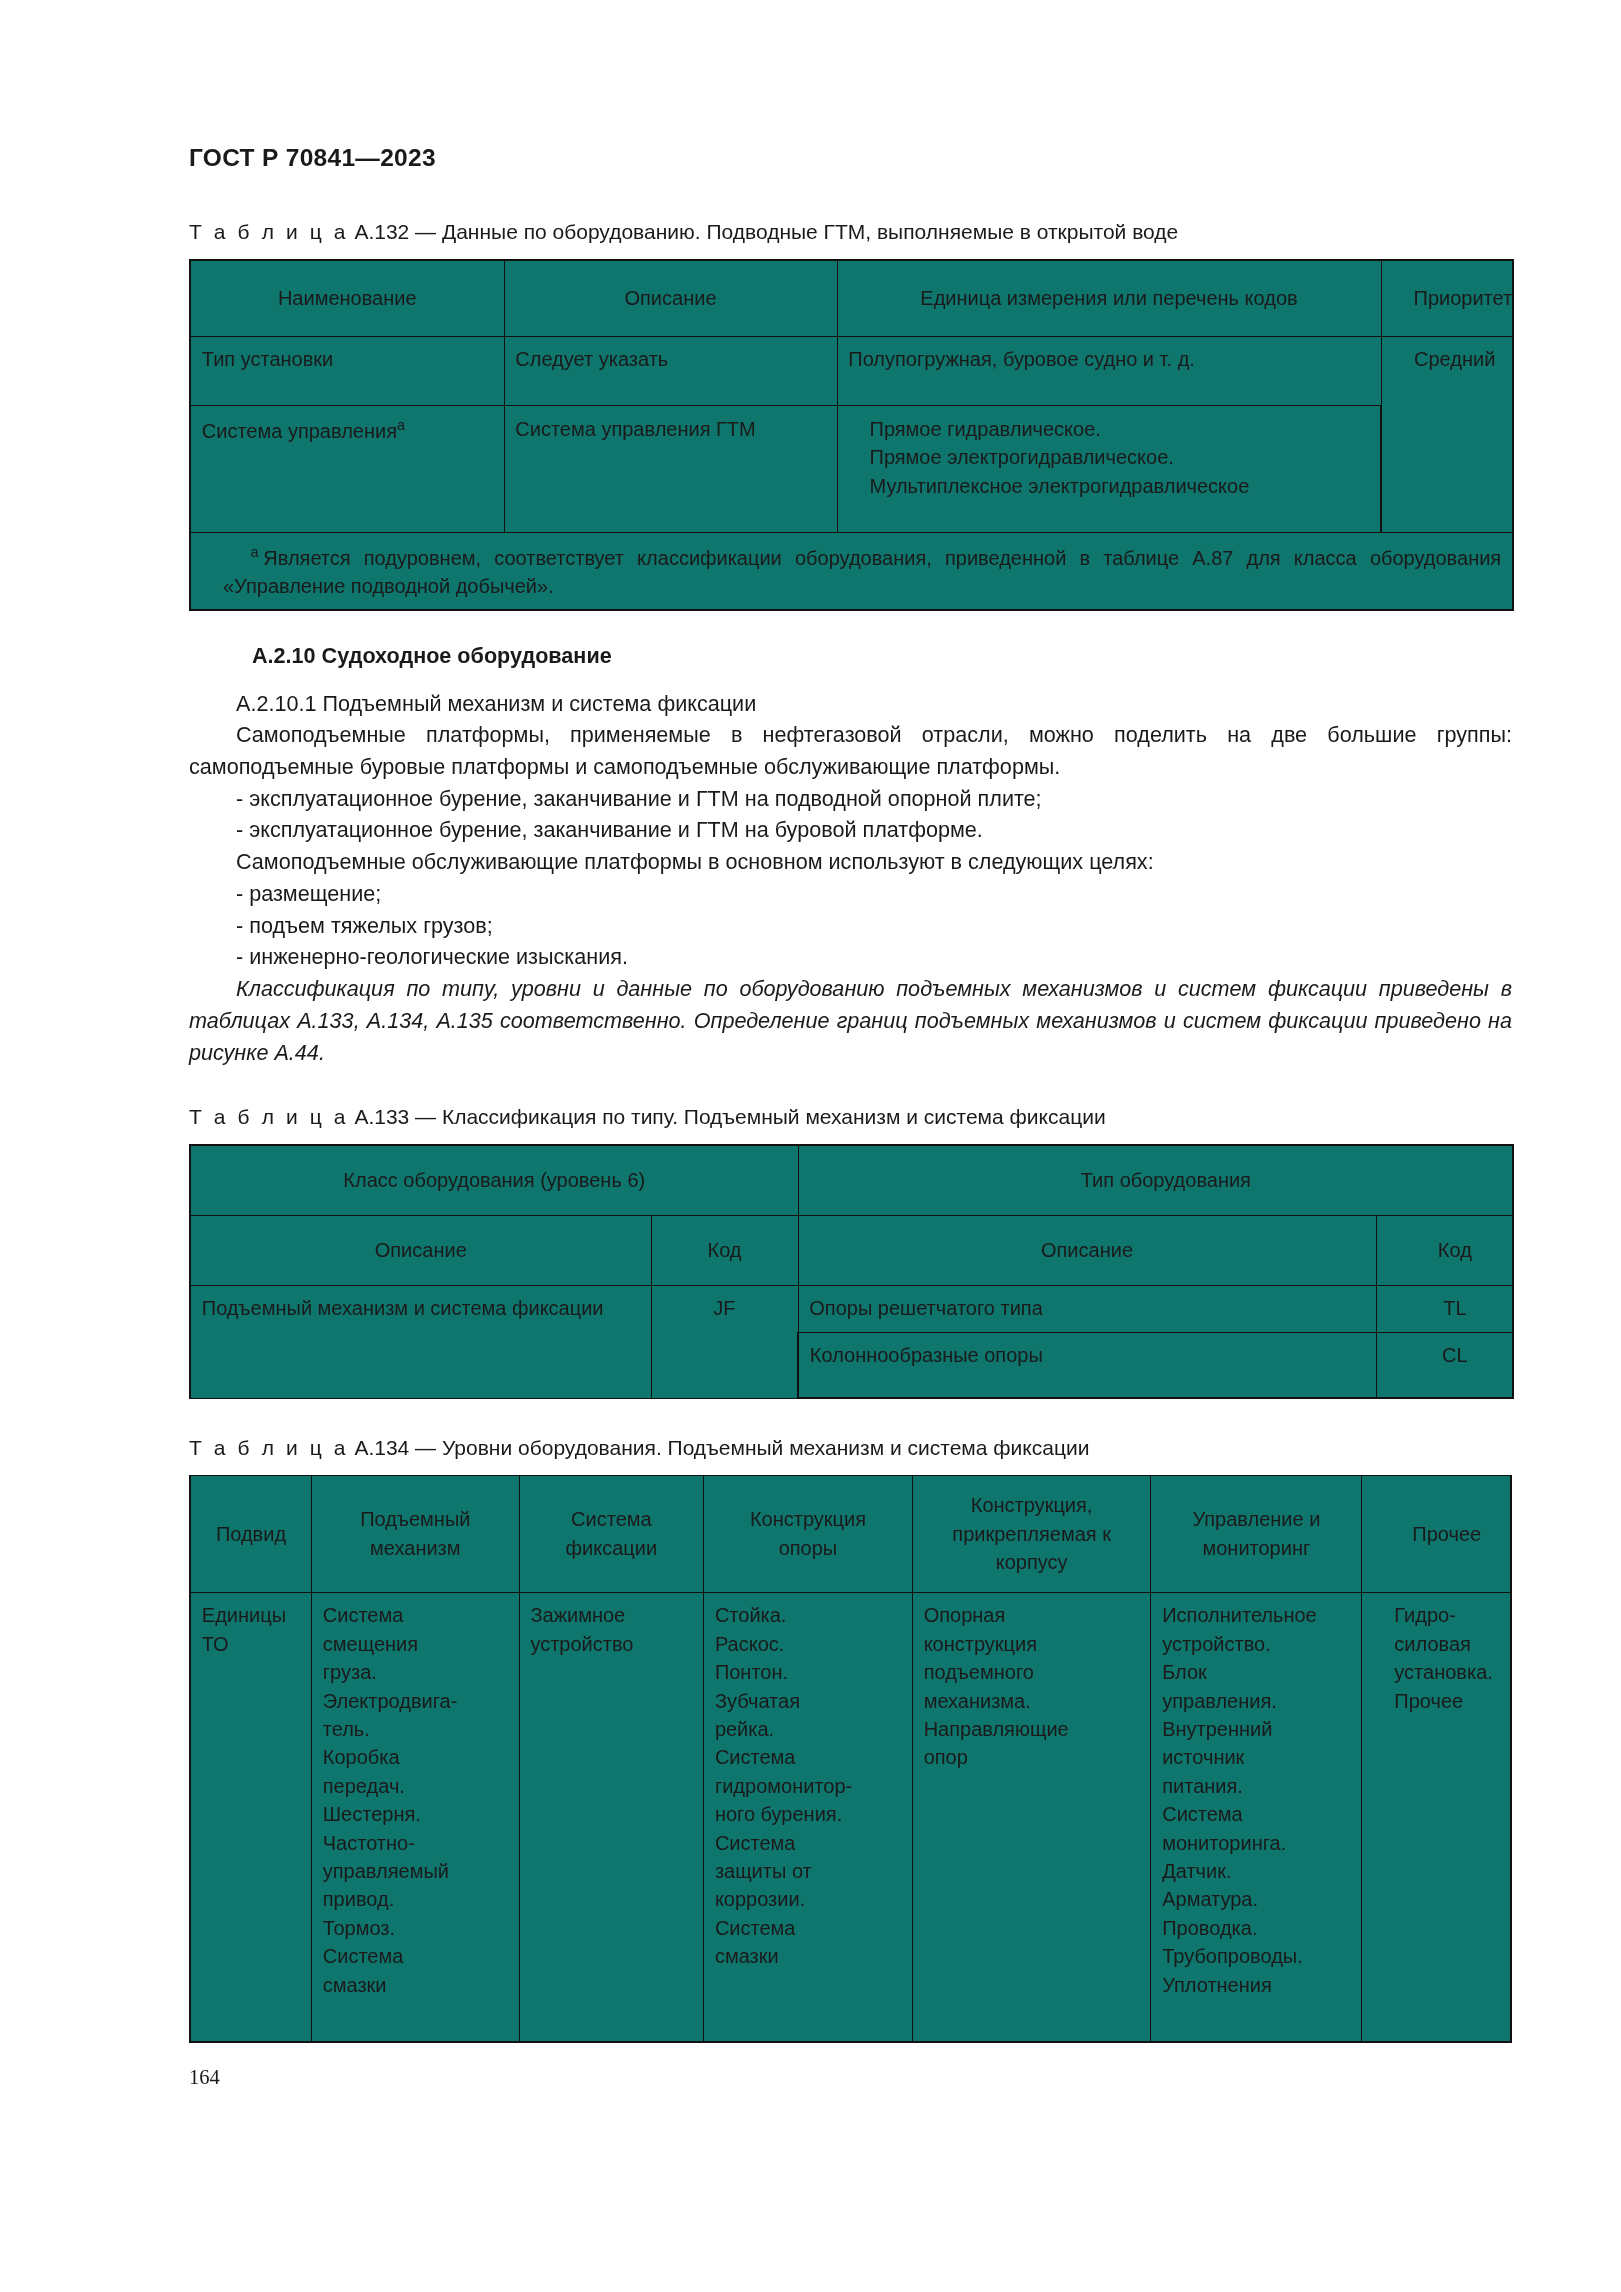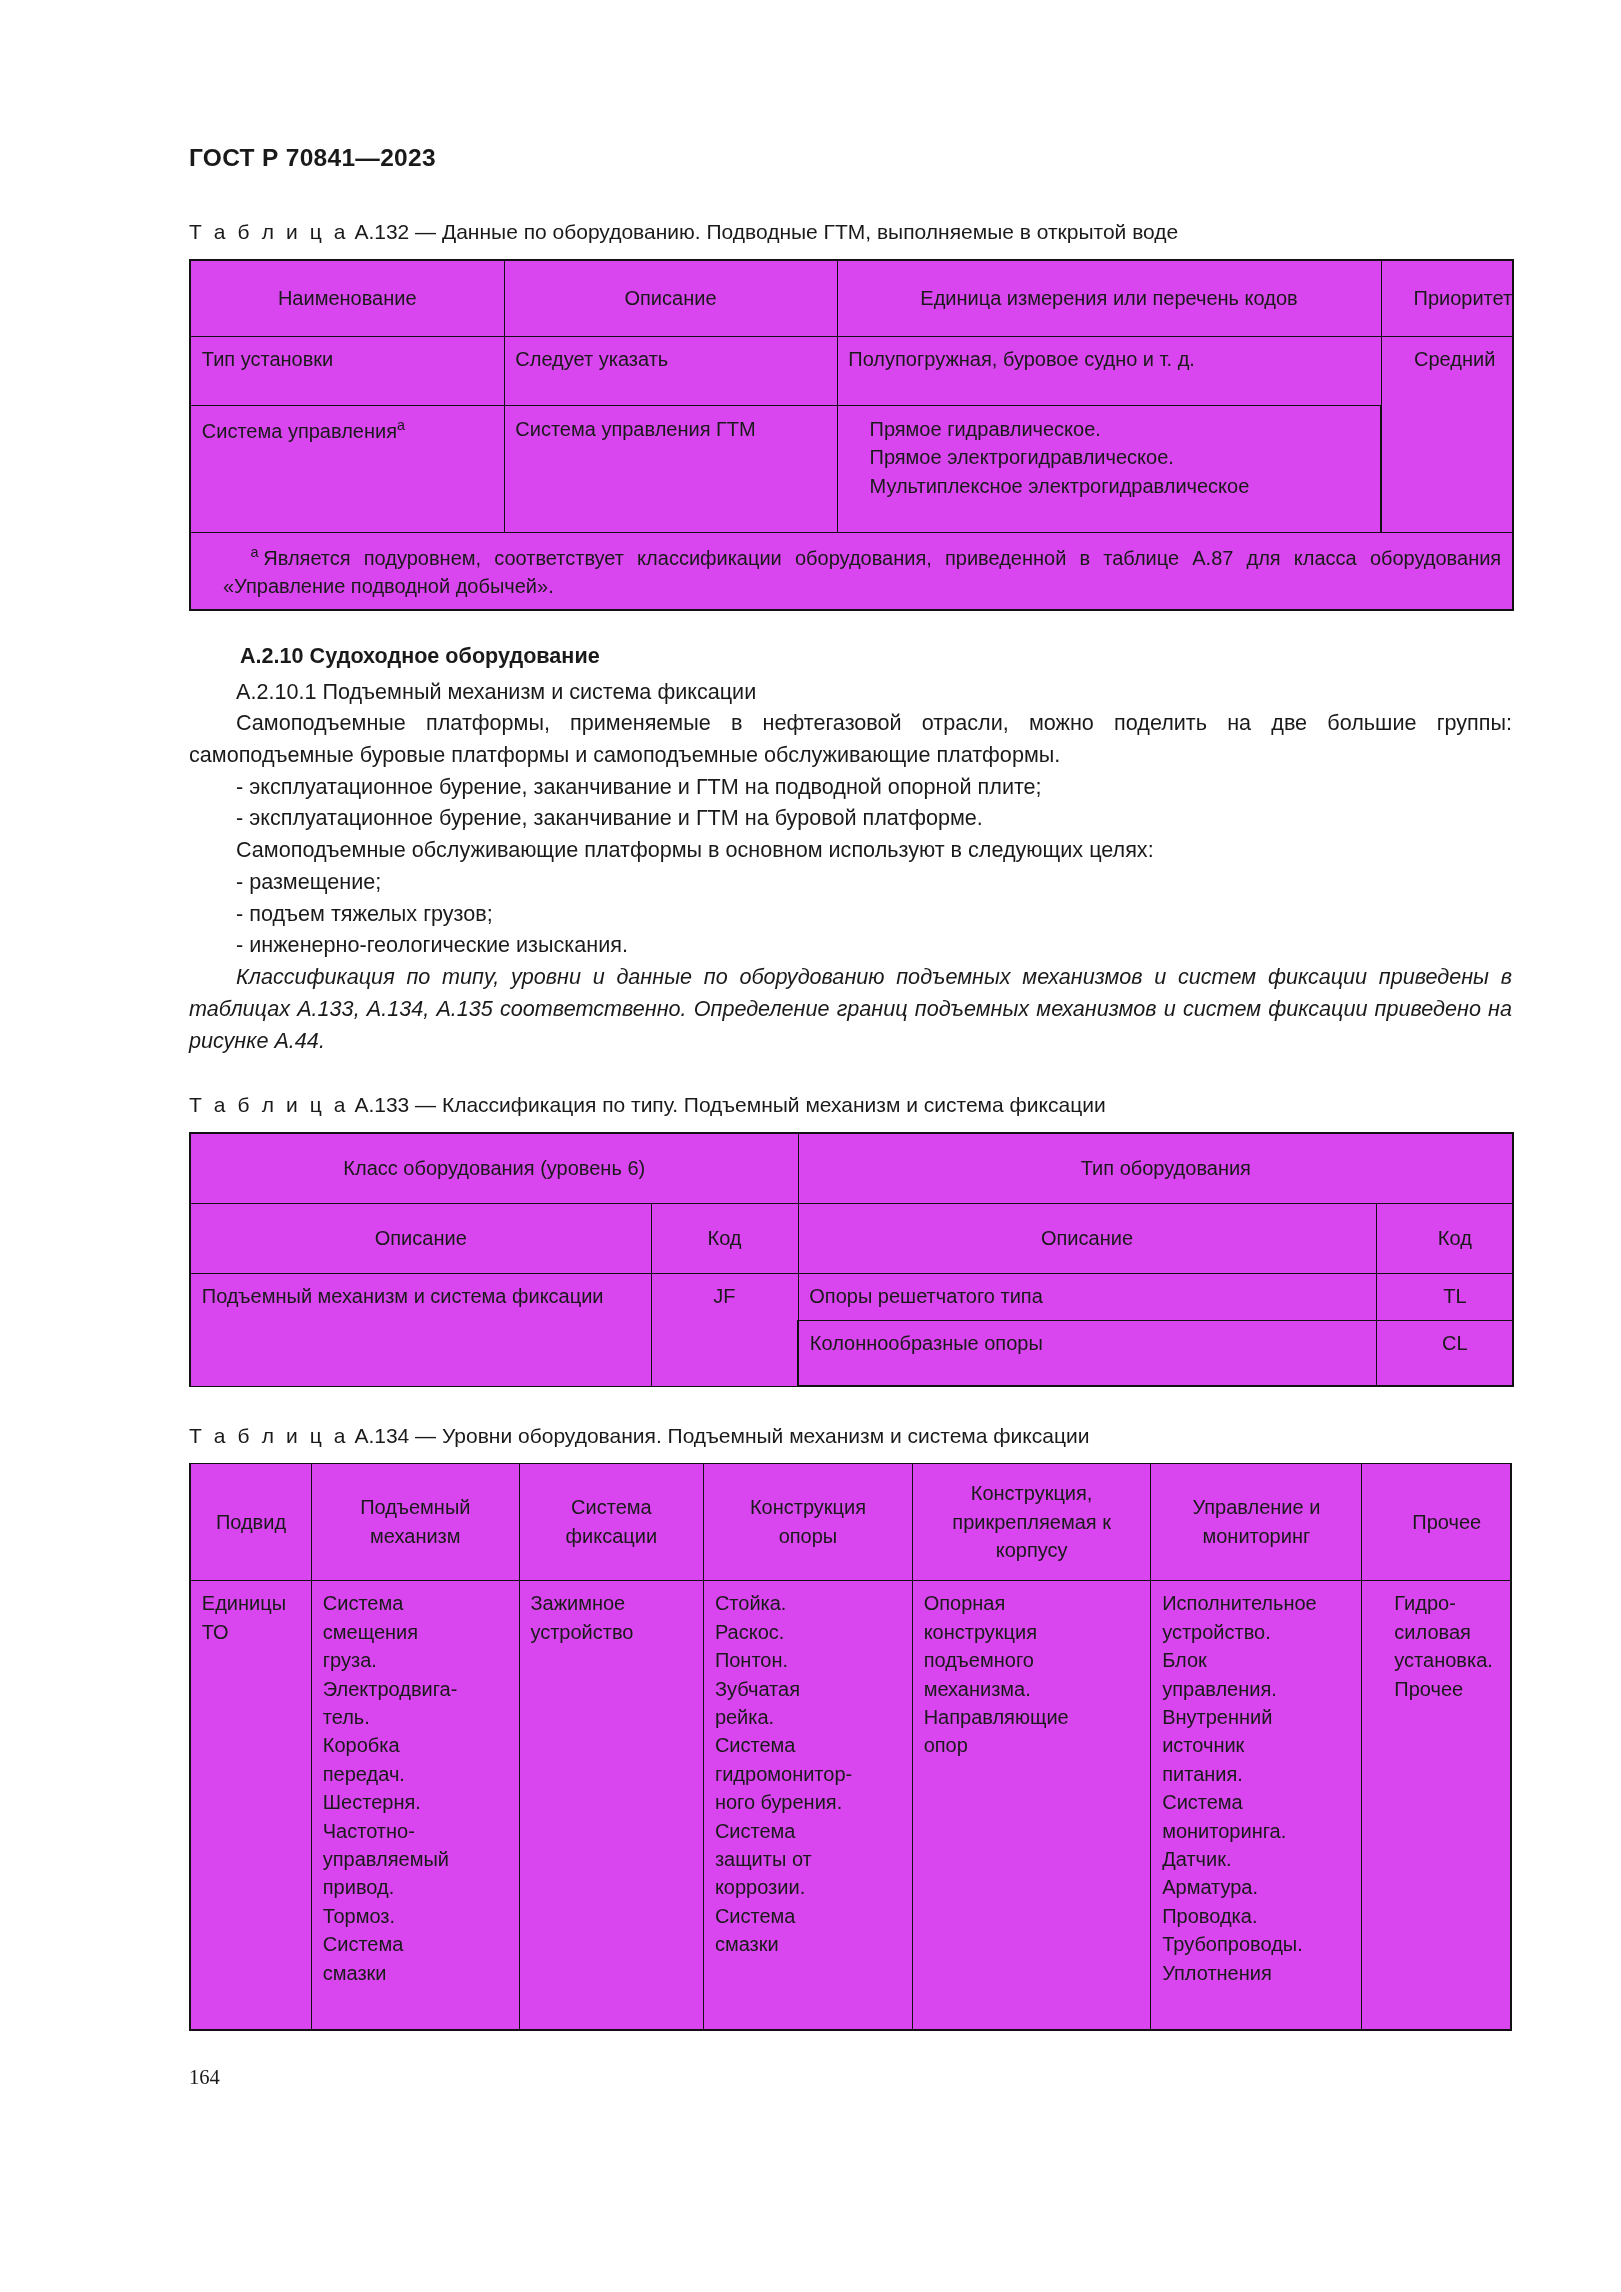--- a/index.html
+++ b/index.html
@@ -58,21 +58,21 @@
     width: 1323px;
     table-layout: fixed;
     font-size: 20px;
   }
   table.gost td, table.gost th {
     border: 1.3px solid #111;
     padding: 8.8px 10.8px;
     vertical-align: top;
     font-weight: normal;
     line-height: 1.42;
-    background: #d946ef;
+    background: #0f766e;
     margin-left: 40px;
   }
   table.gost .outer-top td, table.gost .outer-top th { border-top-width: 2.5px; }
   table.gost tr:last-child td { border-bottom-width: 2.5px; }
   table.gost td:first-child, table.gost th:first-child { border-left-width: 2.5px; }
   table.gost td:last-child, table.gost th:last-child { border-right-width: 2.5px; padding-left: 32px; }
 
   table.gost th.c, table.gost td.c { text-align: center; }
   table.gost th.hdr, table.gost td.hdr {
     text-align: center;
@@ -107,21 +107,21 @@
     line-height: 1.47;
     margin: 0;
     text-align: justify;
     text-indent: 47px;
   }
   .para.dash { text-indent: 47px; text-align: left; }
   .para.italic { font-style: italic; }
   .sect-title {
     font-size: 21.6px;
     font-weight: bold;
-    margin: 4px;
+    margin: 16px;
     text-indent: 47px;
     line-height: 1.47;
   }
   .sect-sub {
     font-size: 21.6px;
     margin: 0;
     text-indent: 47px;
     line-height: 1.47;
   }
   .gap-md { height: 35px; }

